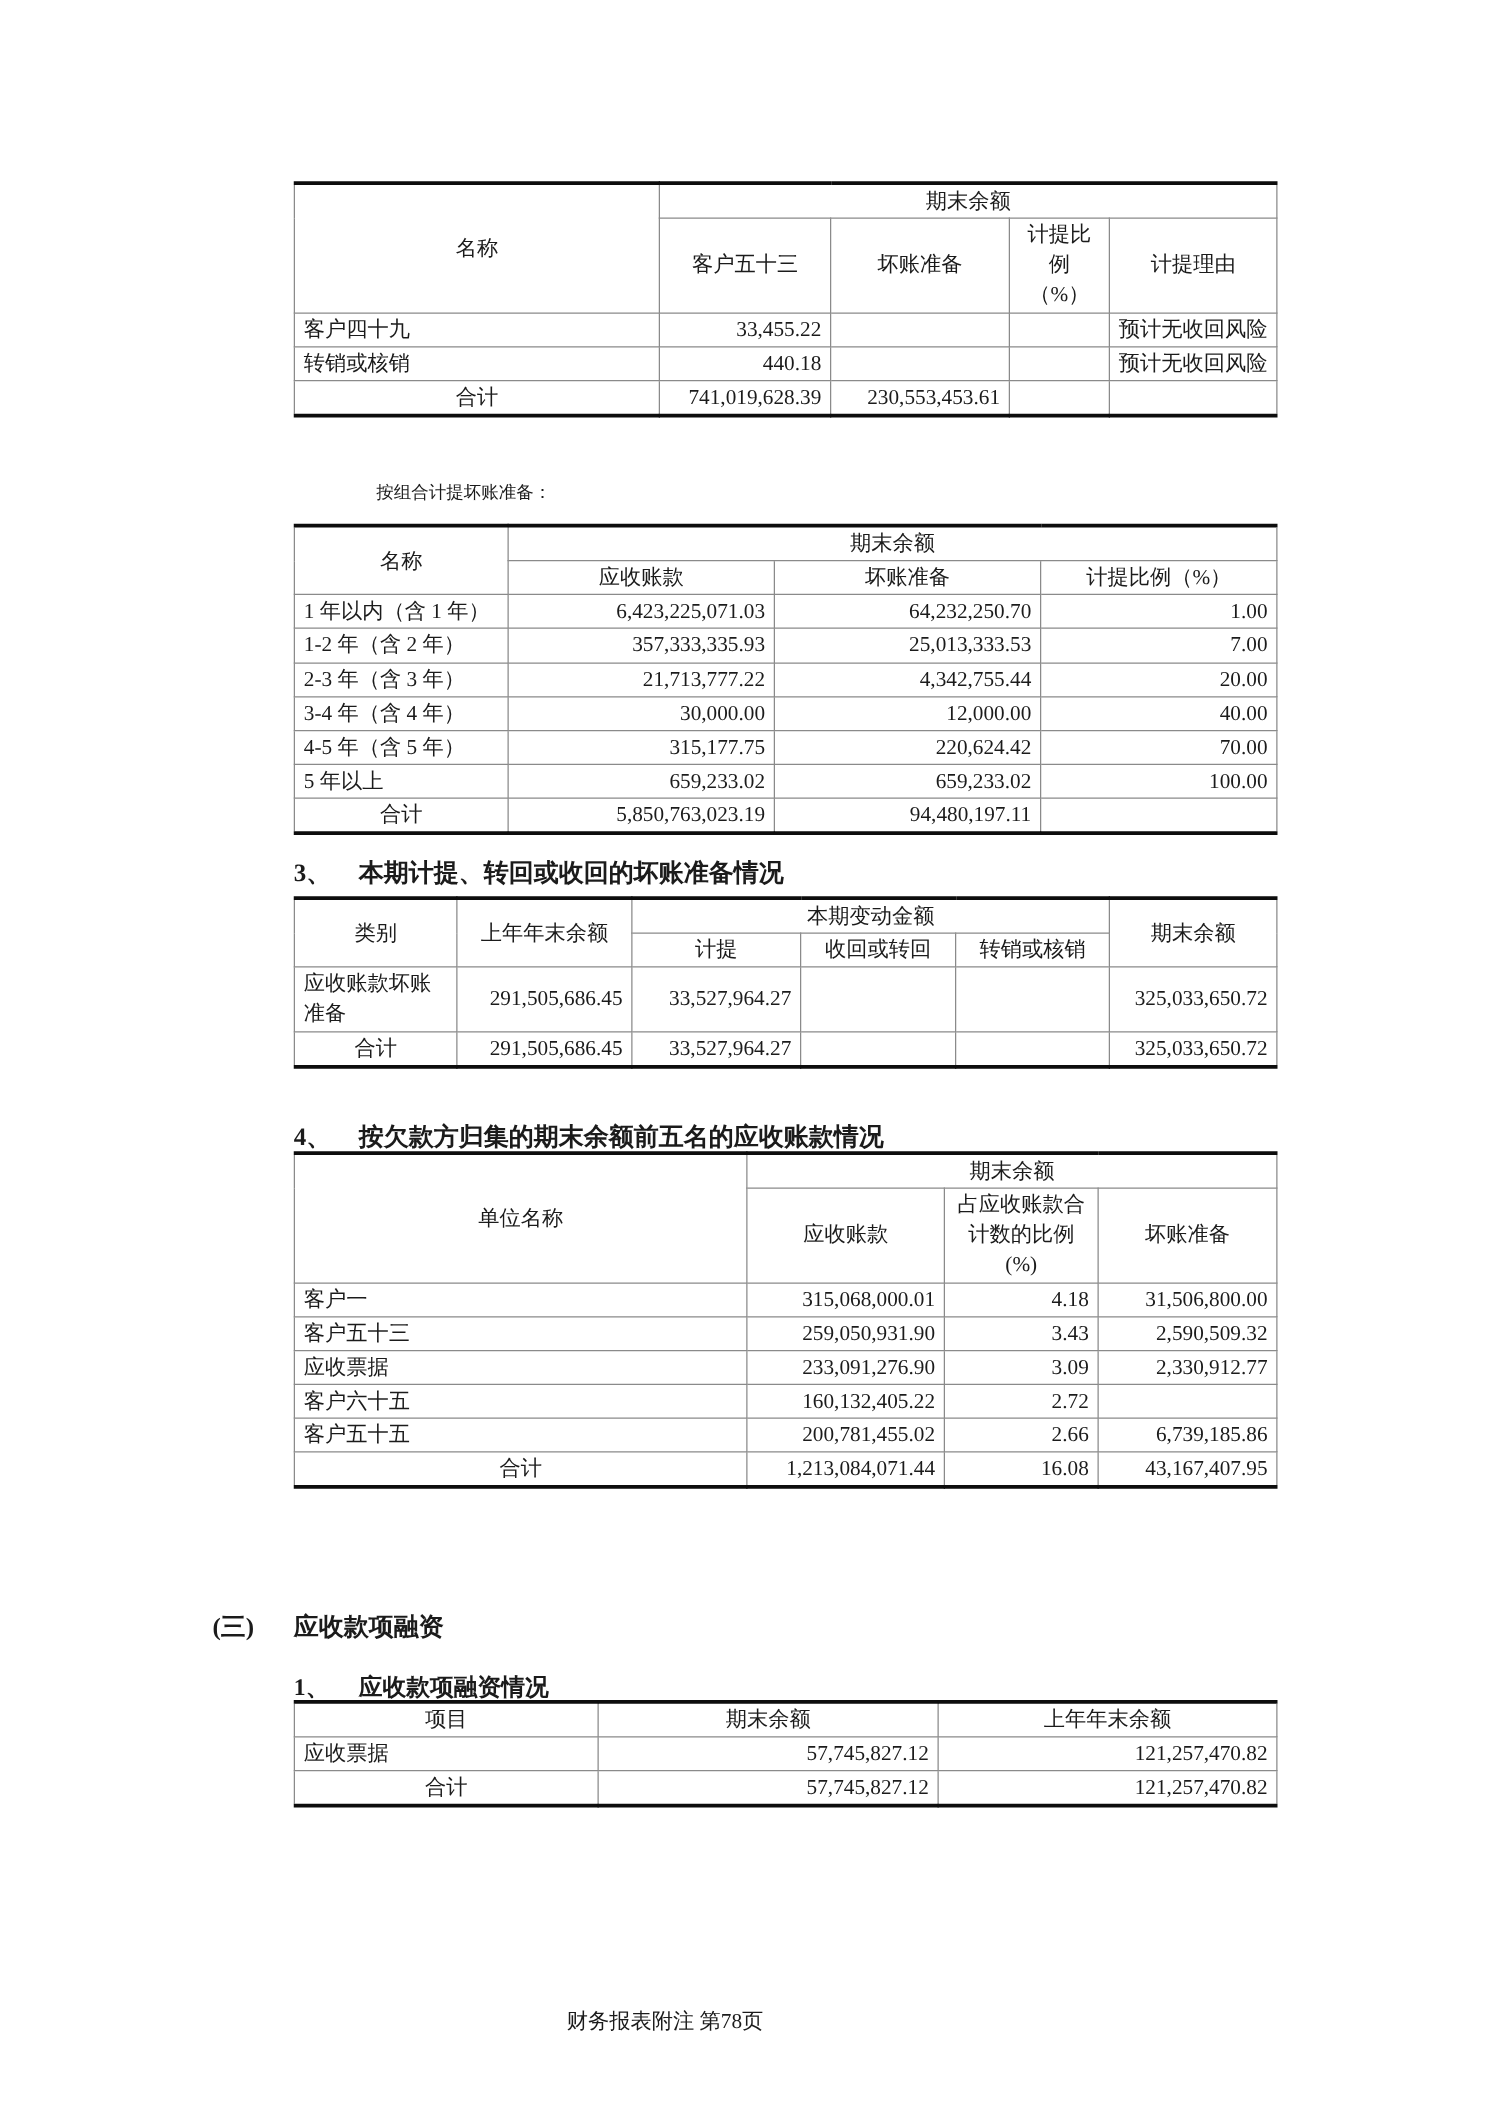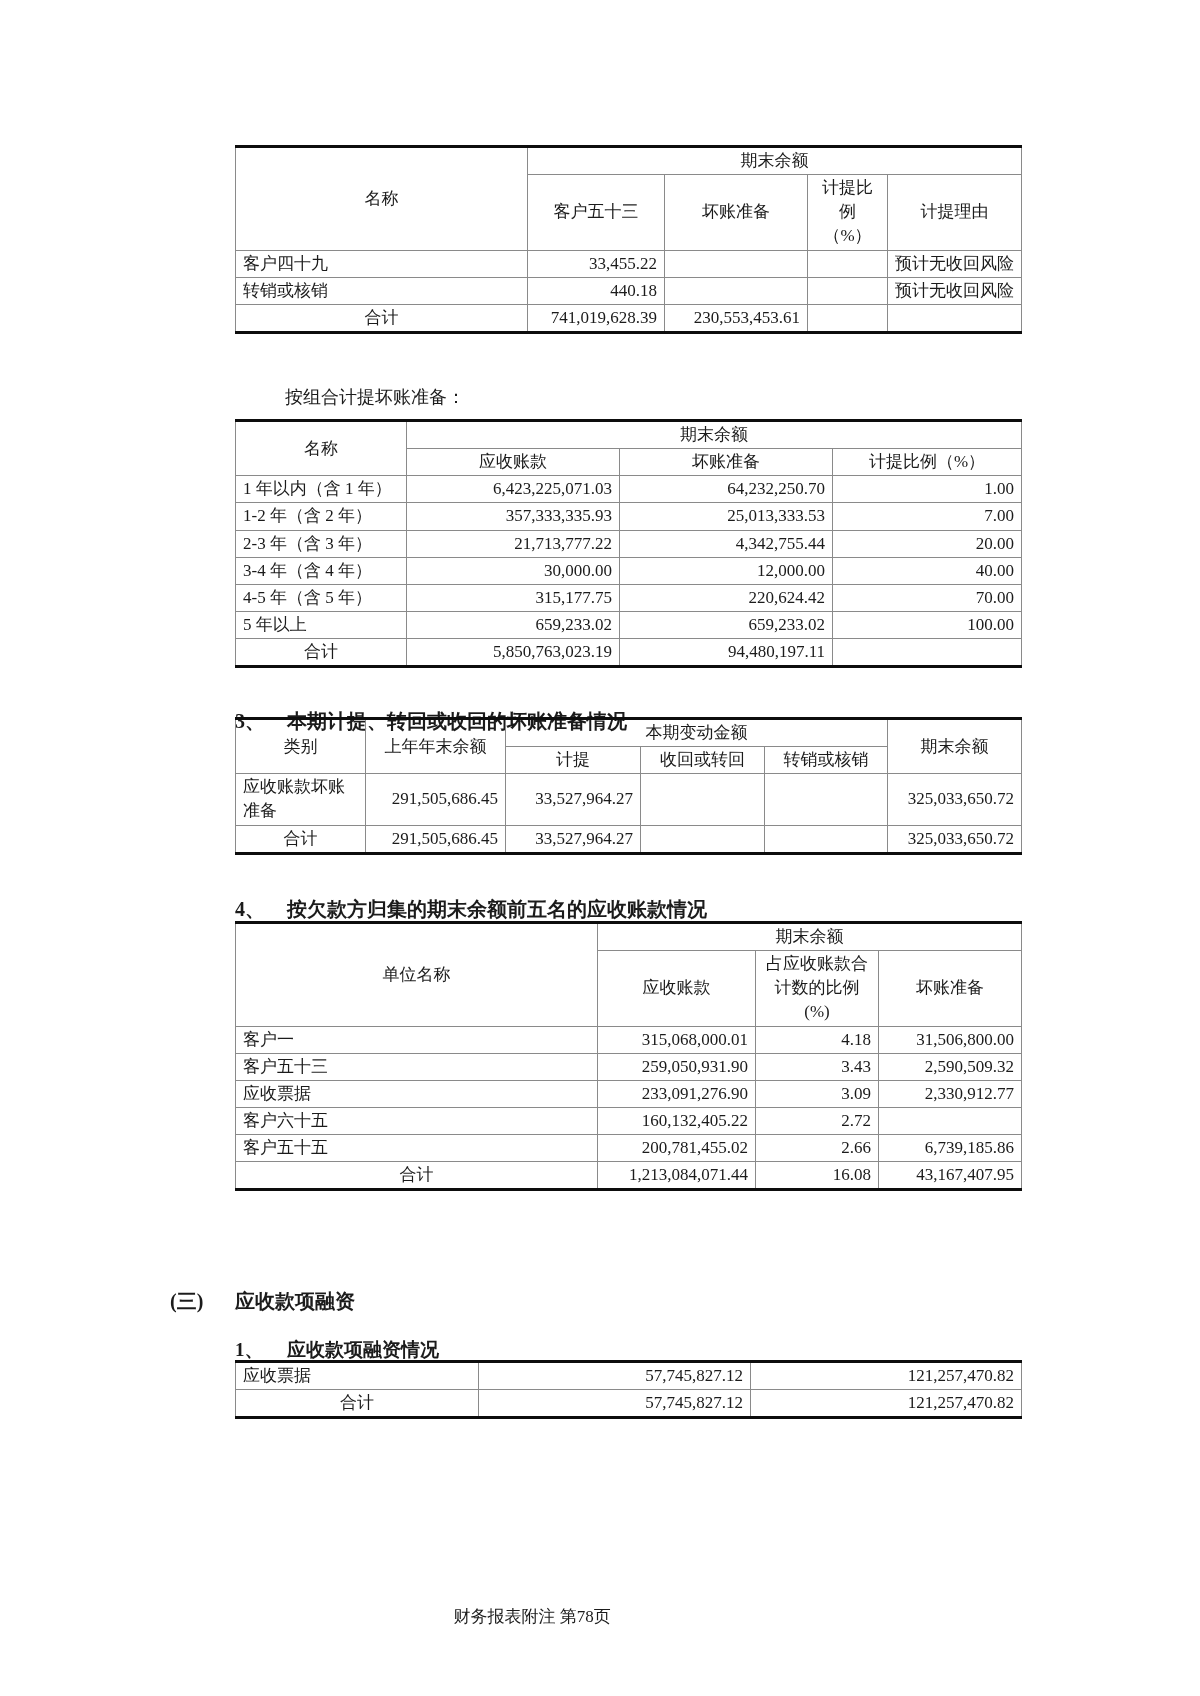--- a/index.html
+++ b/index.html
@@ -15,21 +15,21 @@
         font-size:17px;}
   td{border:1px solid #8a8a8a;padding:1px 7px;line-height:1.42;
      vertical-align:middle;word-break:break-all;}
   td.hc{text-align:center;}
   td.num{text-align:right;}
   td.ctr{text-align:center;}
   .heading{font-weight:bold;font-size:20px;white-space:nowrap;}
   .heading .hnum{display:inline-block;width:52px;}
   .sec-heading{font-weight:bold;font-size:20px;white-space:nowrap;}
   .sec-heading .snum{display:inline-block;width:65px;}
-  .group-title{font-size:18px;}
+  .group-title{font-size:14px;margin-left:16px;}
   .footer{left:0;width:1064px;text-align:center;font-size:17px;}
 </style>
 </head>
 <body>
 
 <div class="abs col" style="top:145px">
   <table>
     <colgroup>
         <col style="width:292px">
         <col style="width:137px">
@@ -132,21 +132,21 @@
     <tr>
       <td class="ctr">合计</td>
       <td class="num">5,850,763,023.19</td>
       <td class="num">94,480,197.11</td>
       <td class="num"></td>
     </tr>
   </tbody>
     </table>
 </div>
 
-<div class="abs col heading" style="top:708px">
+<div class="abs col heading" style="top:685px">
   <span class="hnum">3、</span><span>本期计提、转回或收回的坏账准备情况</span>
 </div>
 
 <div class="abs col" style="top:717px">
   <table>
     <colgroup>
         <col style="width:130px">
         <col style="width:140px">
         <col style="width:135px">
         <col style="width:124px">
@@ -256,20 +256,25 @@
 </div>
 
 <div class="abs col" style="top:1360px">
   <table>
     <colgroup>
         <col style="width:243px">
         <col style="width:272px">
         <col style="width:271px">
       </colgroup>
     <tbody>
+        <tr>
+      <td class="hc">项目</td>
+      <td class="hc">期末余额</td>
+      <td class="hc">上年年末余额</td>
+    </tr>
     <tr>
       <td>应收票据</td>
       <td class="num">57,745,827.12</td>
       <td class="num">121,257,470.82</td>
     </tr>
     <tr>
       <td class="ctr">合计</td>
       <td class="num">57,745,827.12</td>
       <td class="num">121,257,470.82</td>
     </tr>

